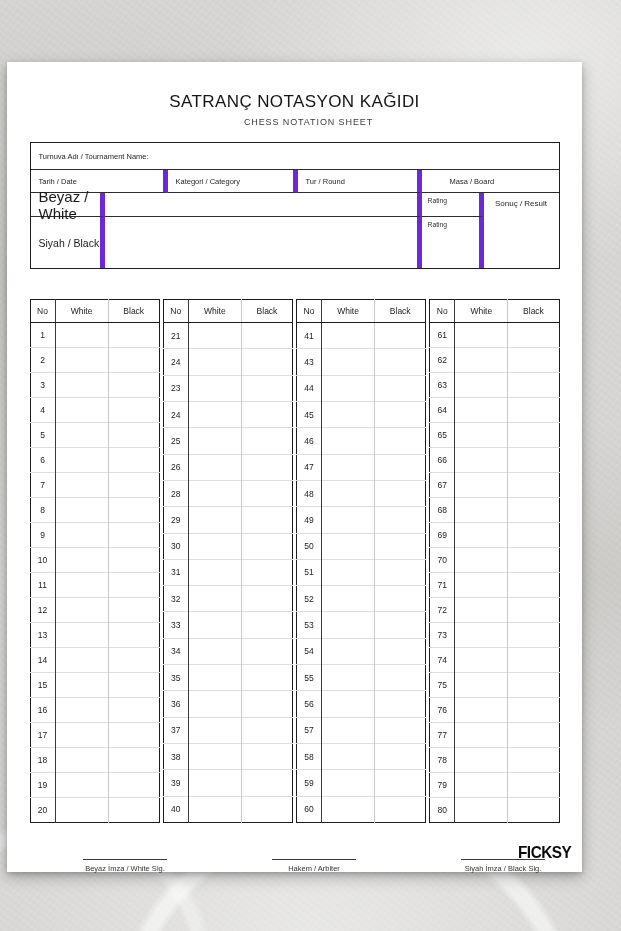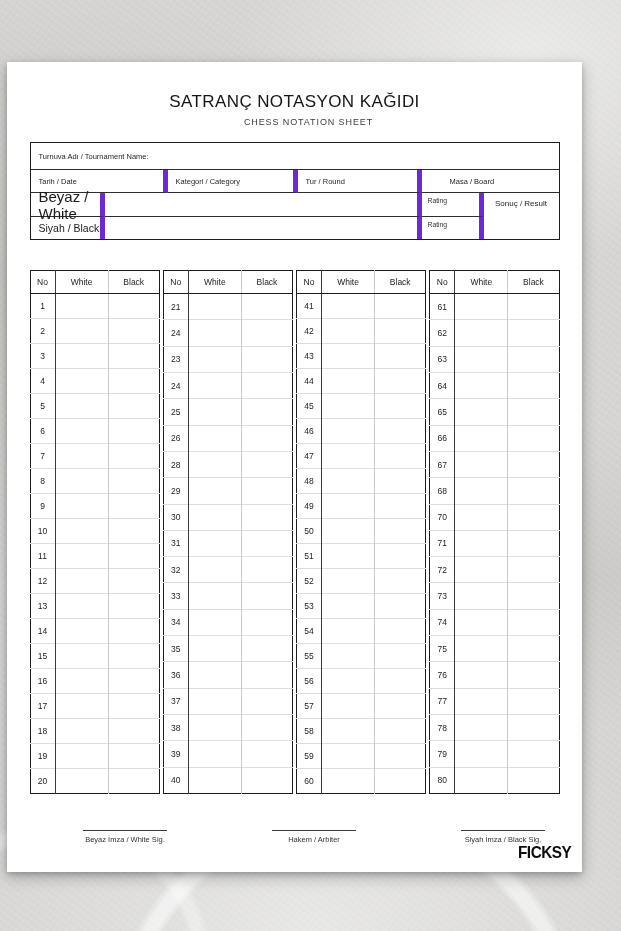--- a/index.html
+++ b/index.html
@@ -42,21 +42,21 @@
     font-size: 9px;
     line-height: 11px;
     letter-spacing: 0.9px;
     color: #3c3c3c;
     padding-left: 28px;
   }
 
   
   .info-form {
     width: 530px;
-    height: 98px;
+    height: 127px;
     margin: 14px auto 0;
     border: 1.5px solid #1d1d1d;
     display: grid;
     grid-template-columns: 74px 63px 130px 124px 62px 1fr;
     grid-template-rows: 27px 23px 24px 1fr;
     font-size: 7.5px;
     color: #262626;
   }
   .cell { display: flex; align-items: center; padding-left: 8px; }
   .bb { border-bottom: 1px solid #2d2d2d; }
@@ -382,25 +382,20 @@
             <th class="col-black">Black</th>
           </tr>
         </thead>
         <tbody>
           <tr>
             <td class="col-no">41</td>
             <td class="col-white"></td>
             <td class="col-black"></td>
           </tr>
           <tr>
-            <td class="col-no">42</td>
-            <td class="col-white"></td>
-            <td class="col-black"></td>
-          </tr>
-          <tr>
             <td class="col-no">43</td>
             <td class="col-white"></td>
             <td class="col-black"></td>
           </tr>
           <tr>
             <td class="col-no">44</td>
             <td class="col-white"></td>
             <td class="col-black"></td>
           </tr>
           <tr>
@@ -524,20 +519,25 @@
             <td class="col-white"></td>
             <td class="col-black"></td>
           </tr>
           <tr>
             <td class="col-no">67</td>
             <td class="col-white"></td>
             <td class="col-black"></td>
           </tr>
           <tr>
             <td class="col-no">68</td>
+            <td class="col-white"></td>
+            <td class="col-black"></td>
+          </tr>
+          <tr>
+            <td class="col-no">69</td>
             <td class="col-white"></td>
             <td class="col-black"></td>
           </tr>
           <tr>
             <td class="col-no">70</td>
             <td class="col-white"></td>
             <td class="col-black"></td>
           </tr>
           <tr>
             <td class="col-no">71</td>

